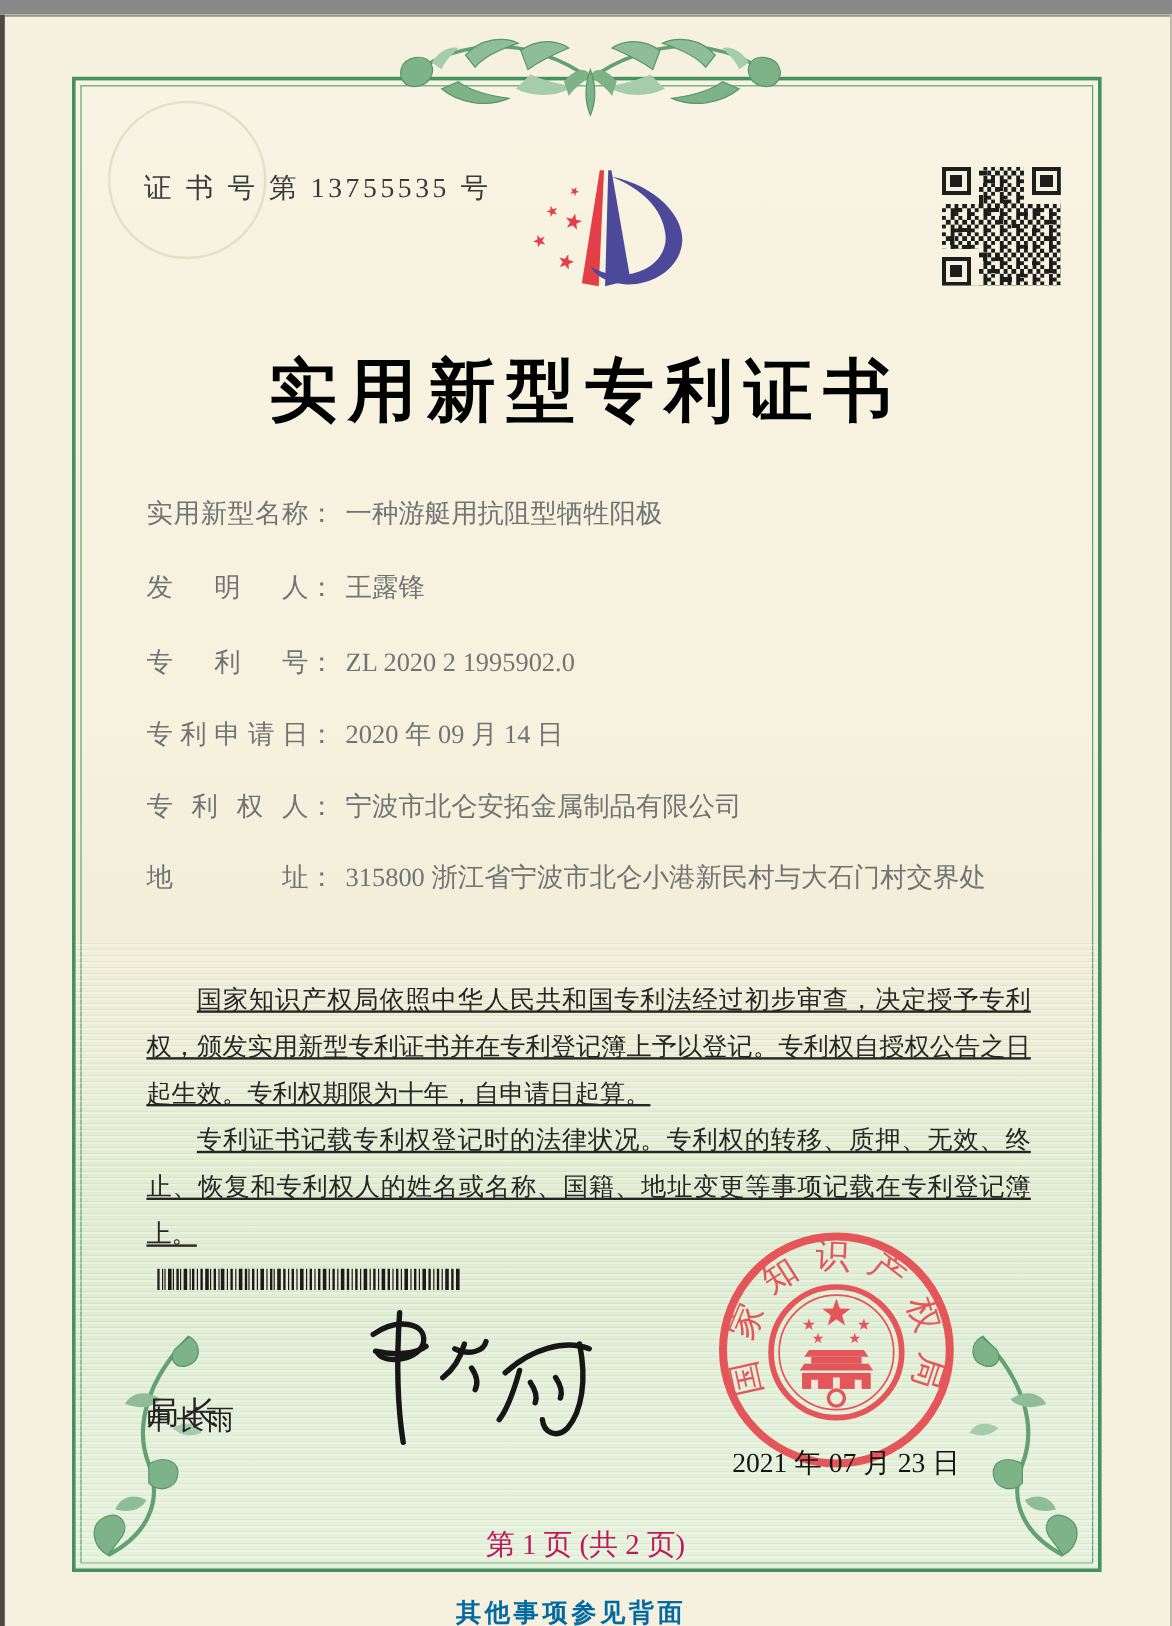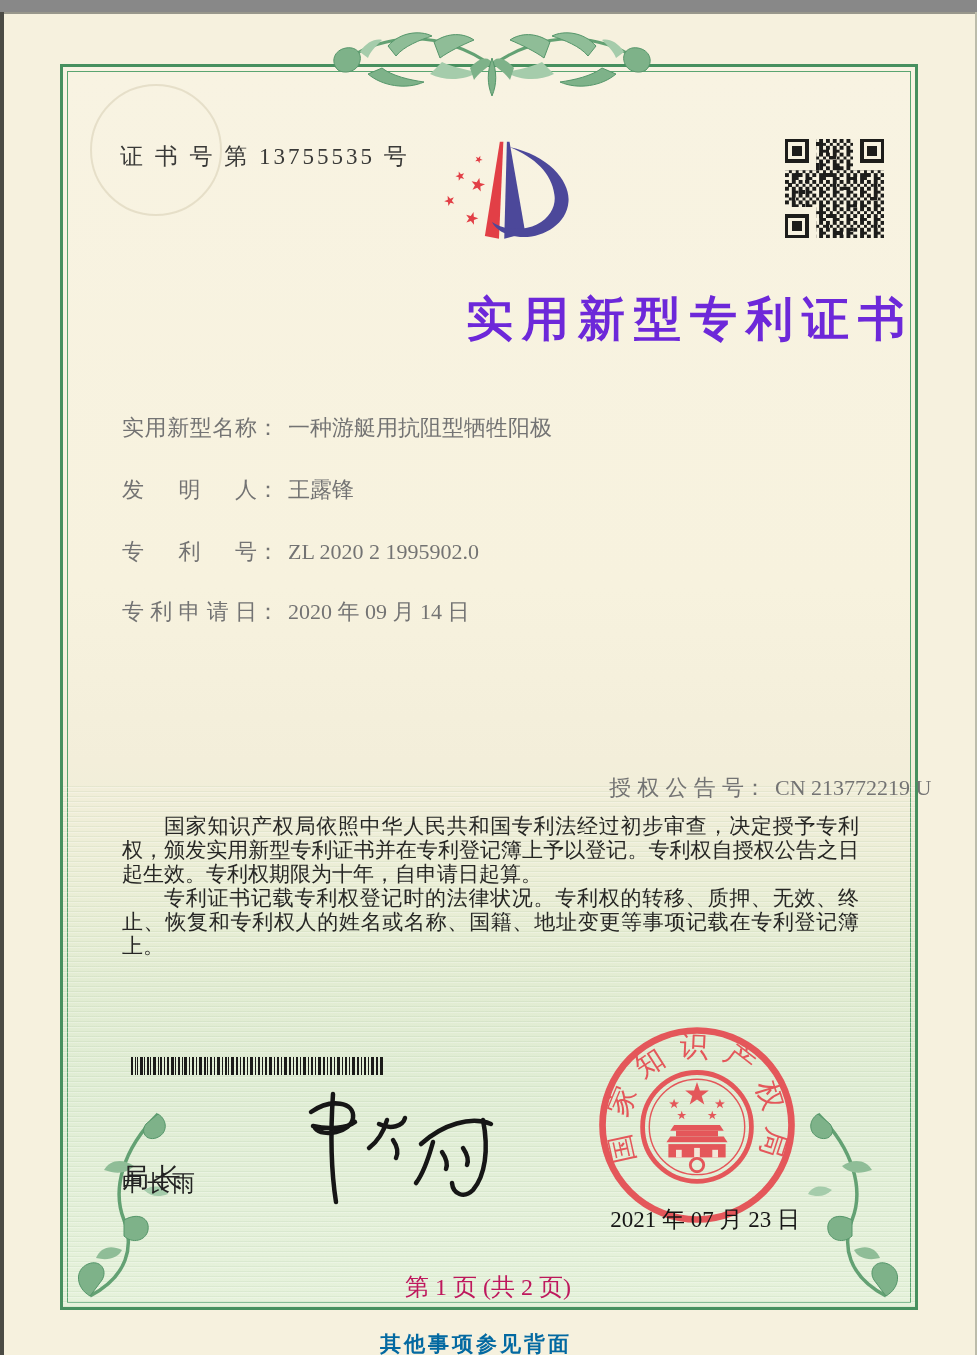--- a/index.html
+++ b/index.html
@@ -25,28 +25,28 @@
   .frame::after{ 
     content:""; position:absolute; left:0; right:0; top:58%; bottom:0;
     background:repeating-linear-gradient(180deg, rgba(122,162,116,0.10) 0 1px, rgba(255,255,255,0.25) 1px 2px, transparent 2px 5px);
     pointer-events:none;
   }
   .frame-inner{position:absolute; left:4px; top:4px; right:4px; bottom:4px; border:1px solid #5aa571;}
 
   .abs{position:absolute;}
   .cert-no{left:120px; top:129px; font-size:23px; letter-spacing:3px; color:#3a3a38;}
   .watermark-ring{left:90px; top:72px; width:128px; height:128px; border:2px solid rgba(206,196,168,.42); border-radius:50%;}
-  .title{left:62px; top:276px; width:852px; text-align:right; font-size:47px; font-weight:700; letter-spacing:9px; color:#6d28d9;}
+  .title{left:62px; top:276px; width:852px; text-align:center; font-size:57px; font-weight:700; letter-spacing:9px; color:#000000;}
 
   .frow{position:absolute; left:122px; font-size:22px; line-height:1.25; color:#737373; white-space:nowrap;}
   .flabel{display:inline-block; width:135px; text-align:justify; text-align-last:justify; vertical-align:top;}
   .fcolon{margin-right:9px;}
   .grant-right{position:absolute; left:487px; top:0;}
 
-  .paras{left:122px; top:802px; width:737px; font-size:21px; line-height:24px; text-align:justify; color:#262624;}
+  .paras{left:122px; top:802px; width:737px; font-size:21px; line-height:39px; text-align:justify; color:#262624;text-decoration:underline;}
   .paras p{margin:0; text-indent:2em;}
 
   .barcode{left:131px; top:1045px; width:253px; height:18px;}
   .director-title{left:122px; top:1148px; font-size:27px; letter-spacing:6px;}
   .director-name{left:122px; top:1156px; font-size:23px; letter-spacing:2px;}
   .signature{left:275px; top:1068px; width:228px; height:138px;}
   .seal{left:592px; top:1008px; width:210px; height:210px; z-index:1;}
   .seal-date{left:598px; top:1192px; width:214px; text-align:center; font-size:23px; color:#151515; z-index:2;}
   .page-info{left:62px; top:1259px; width:852px; text-align:center; font-size:24px; color:#be185d;}
   .back-note{left:0; top:1318px; width:952px; text-align:center; font-size:21px; font-weight:700; letter-spacing:3px; color:#0369a1;}
@@ -150,24 +150,27 @@
   </div>
   <div class="frow" style="top:464px">
     <span class="flabel">发明人</span><span class="fcolon">：</span><span class="fvalue">王露锋</span>
   </div>
   <div class="frow" style="top:526px">
     <span class="flabel">专利号</span><span class="fcolon">：</span><span class="fvalue">ZL 2020 2 1995902.0</span>
   </div>
   <div class="frow" style="top:586px">
     <span class="flabel">专利申请日</span><span class="fcolon">：</span><span class="fvalue">2020 年 09 月 14 日</span>
   </div>
+  <div class="frow" style="top:646px">
+    <span class="flabel">专利权人</span><span class="fcolon">：</span><span class="fvalue">宁波市北仑安拓金属制品有限公司</span>
+  </div>
+  <div class="frow" style="top:705px">
+    <span class="flabel">地址</span><span class="fcolon">：</span><span class="fvalue">315800 浙江省宁波市北仑小港新民村与大石门村交界处</span>
+  </div>
   <div class="frow" style="top:762px; width:760px">
-    <span class="grant-right">
-      <span class="flabel">授权公告号</span><span class="fcolon">：</span><span class="fvalue">CN 213772219 U</span>
-    </span>
   </div>
 
   <div class="abs paras">
     <p>国家知识产权局依照中华人民共和国专利法经过初步审查，决定授予专利权，颁发实用新型专利证书并在专利登记簿上予以登记。专利权自授权公告之日起生效。专利权期限为十年，自申请日起算。</p>
     <p>专利证书记载专利权登记时的法律状况。专利权的转移、质押、无效、终止、恢复和专利权人的姓名或名称、国籍、地址变更等事项记载在专利登记簿上。</p>
   </div>
 
   <svg class="abs barcode" viewBox="0 0 253 18" preserveAspectRatio="none">
     <path fill="#1b1b19" d="M0 0h2v18h-2z M4 0h1v18h-1z M6 0h1v18h-1z M9 0h3v18h-3z M13 0h1v18h-1z M16 0h2v18h-2z M19 0h1v18h-1z M22 0h3v18h-3z M27 0h1v18h-1z M29 0h2v18h-2z M33 0h1v18h-1z M36 0h2v18h-2z M40 0h3v18h-3z M44 0h1v18h-1z M47 0h2v18h-2z M51 0h1v18h-1z M53 0h3v18h-3z M58 0h1v18h-1z M61 0h2v18h-2z M65 0h1v18h-1z M68 0h3v18h-3z M73 0h2v18h-2z M76 0h1v18h-1z M79 0h2v18h-2z M83 0h1v18h-1z M86 0h3v18h-3z M91 0h1v18h-1z M94 0h2v18h-2z M97 0h1v18h-1z M100 0h3v18h-3z M105 0h2v18h-2z M109 0h1v18h-1z M112 0h2v18h-2z M116 0h1v18h-1z M119 0h3v18h-3z M124 0h1v18h-1z M127 0h2v18h-2z M131 0h1v18h-1z M134 0h2v18h-2z M138 0h3v18h-3z M143 0h1v18h-1z M146 0h2v18h-2z M150 0h1v18h-1z M153 0h3v18h-3z M158 0h2v18h-2z M162 0h1v18h-1z M165 0h2v18h-2z M169 0h1v18h-1z M172 0h3v18h-3z M177 0h1v18h-1z M180 0h2v18h-2z M184 0h1v18h-1z M187 0h3v18h-3z M192 0h2v18h-2z M196 0h1v18h-1z M199 0h2v18h-2z M203 0h1v18h-1z M206 0h3v18h-3z M211 0h1v18h-1z M214 0h2v18h-2z M218 0h1v18h-1z M221 0h3v18h-3z M226 0h2v18h-2z M230 0h1v18h-1z M233 0h2v18h-2z M237 0h1v18h-1z M240 0h3v18h-3z M245 0h2v18h-2z M249 0h3v18h-3z"></path>
   </svg>

